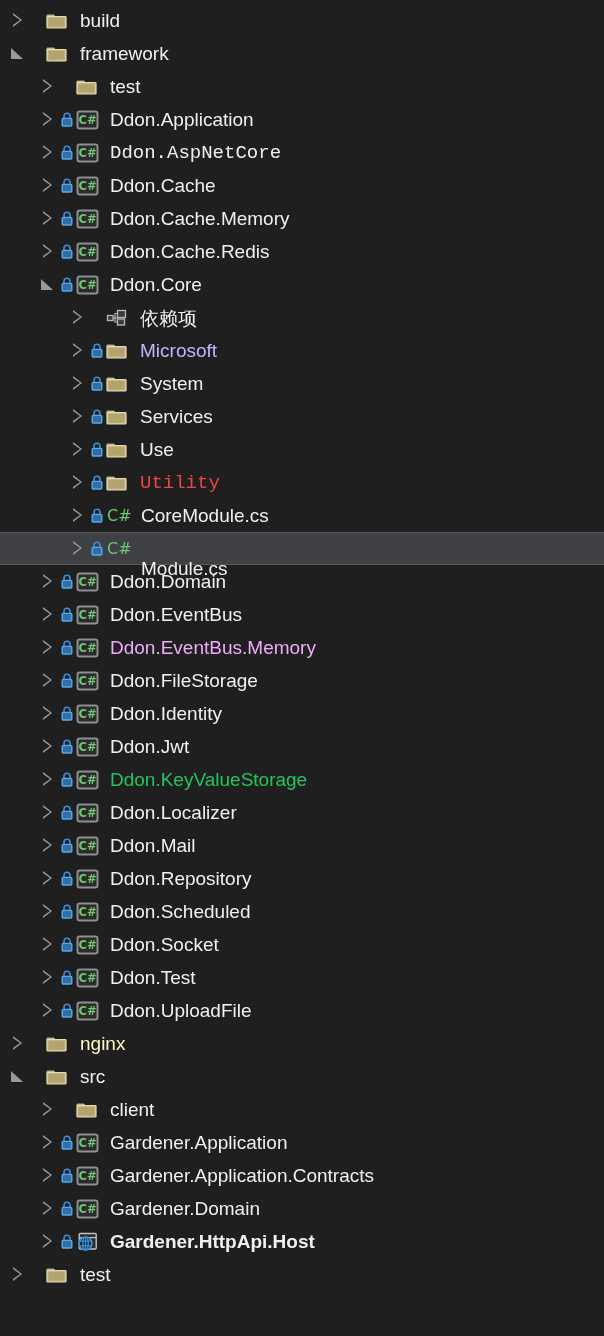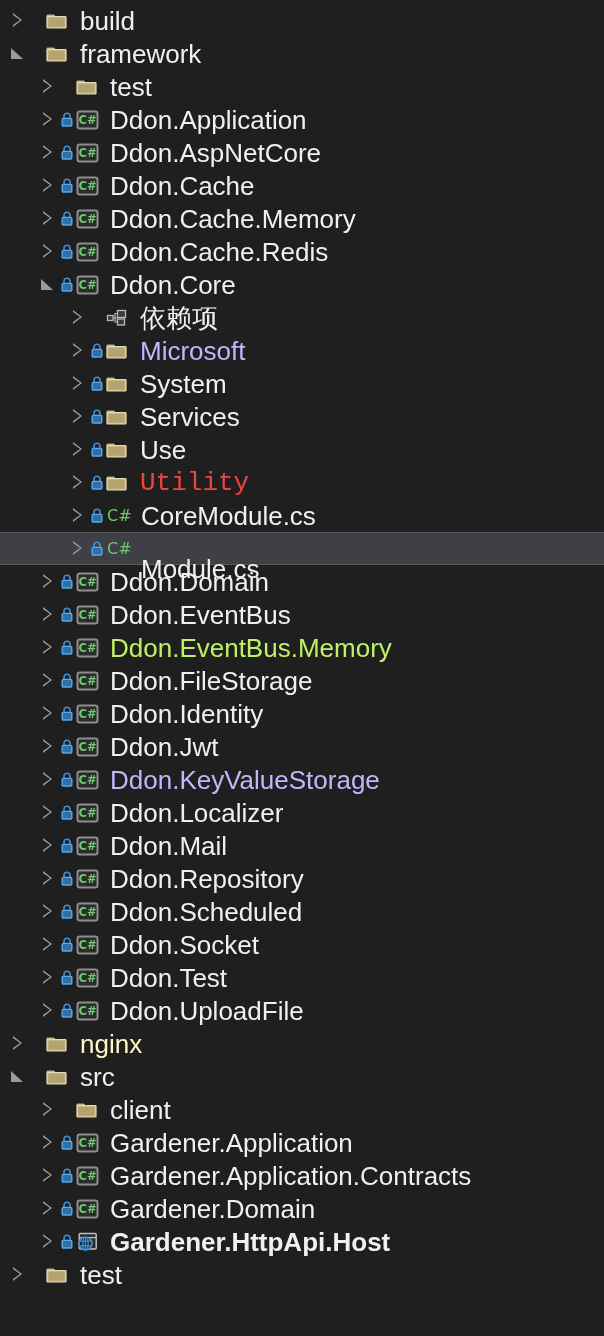--- a/index.html
+++ b/index.html
@@ -101,21 +101,21 @@
     font-family: "DejaVu Sans", sans-serif;
     color: #6fc96f;
     font-size: 16px;
     line-height: 1;
     letter-spacing: 0px;
     padding-left: 1px;
   }
 
   .label {
     color: #f0f0f0;
-    font-size: 26px;
+    font-size: 19px;
     line-height: 22px;
     padding-left: 8px;
     font-family: "Liberation Sans", "DejaVu Sans", sans-serif;
   }
   .label.bold { font-weight: bold; }
   .label.cjk { font-family: "DejaVu Sans", sans-serif; }
 
   .spacer { flex: 0 0 auto; }
 </style>
 </head>
@@ -186,21 +186,21 @@
           <path d="M4 7.5 V5.2 a3 3 0 0 1 6 0 V7.5" fill="none" stroke="#3c8fd8" stroke-width="1.6"></path>
           <rect x="2.2" y="7.4" width="9.6" height="7.6" rx="1" fill="#2f6fa8" stroke="#5aa9e8" stroke-width="1.4"></rect>
         </svg>
       </div>
       <div class="icon">
         <svg width="24" height="20" viewBox="0 0 24 20">
           <rect x="1.5" y="1.5" width="20" height="17" rx="2.2" fill="#2b2b2b" stroke="#8f8f8f" stroke-width="2"></rect>
           <text x="11.5" y="14" text-anchor="middle" font-family="DejaVu Sans, sans-serif" font-size="11.5" font-weight="bold" fill="#6fc96f">C#</text>
         </svg>
       </div>
-      <div class="label" style="color: rgb(240, 240, 240);">Ddon.AspNetCore</div>
+      <div class="label" style="color: rgb(240, 240, 240); font-family: Liberation Mono, monospace;">Ddon.AspNetCore</div>
     </div>
     <div class="row">
       <div class="spacer" style="width: 36px;"></div>
       <div class="arrow collapsed"></div>
       <div class="lock">
         <svg width="14" height="17" viewBox="0 0 14 17">
           <path d="M4 7.5 V5.2 a3 3 0 0 1 6 0 V7.5" fill="none" stroke="#3c8fd8" stroke-width="1.6"></path>
           <rect x="2.2" y="7.4" width="9.6" height="7.6" rx="1" fill="#2f6fa8" stroke="#5aa9e8" stroke-width="1.4"></rect>
         </svg>
       </div>
@@ -433,21 +433,21 @@
           <path d="M4 7.5 V5.2 a3 3 0 0 1 6 0 V7.5" fill="none" stroke="#3c8fd8" stroke-width="1.6"></path>
           <rect x="2.2" y="7.4" width="9.6" height="7.6" rx="1" fill="#2f6fa8" stroke="#5aa9e8" stroke-width="1.4"></rect>
         </svg>
       </div>
       <div class="icon">
         <svg width="24" height="20" viewBox="0 0 24 20">
           <rect x="1.5" y="1.5" width="20" height="17" rx="2.2" fill="#2b2b2b" stroke="#8f8f8f" stroke-width="2"></rect>
           <text x="11.5" y="14" text-anchor="middle" font-family="DejaVu Sans, sans-serif" font-size="11.5" font-weight="bold" fill="#6fc96f">C#</text>
         </svg>
       </div>
-      <div class="label" style="color: #bef264; text-align: right;">Ddon.EventBus.Memory</div>
+      <div class="label" style="color: #f0abfc; text-align: right;">Ddon.EventBus.Memory</div>
     </div>
     <div class="row">
       <div class="spacer" style="width: 36px;"></div>
       <div class="arrow collapsed"></div>
       <div class="lock">
         <svg width="14" height="17" viewBox="0 0 14 17">
           <path d="M4 7.5 V5.2 a3 3 0 0 1 6 0 V7.5" fill="none" stroke="#3c8fd8" stroke-width="1.6"></path>
           <rect x="2.2" y="7.4" width="9.6" height="7.6" rx="1" fill="#2f6fa8" stroke="#5aa9e8" stroke-width="1.4"></rect>
         </svg>
       </div>
@@ -501,21 +501,21 @@
           <path d="M4 7.5 V5.2 a3 3 0 0 1 6 0 V7.5" fill="none" stroke="#3c8fd8" stroke-width="1.6"></path>
           <rect x="2.2" y="7.4" width="9.6" height="7.6" rx="1" fill="#2f6fa8" stroke="#5aa9e8" stroke-width="1.4"></rect>
         </svg>
       </div>
       <div class="icon">
         <svg width="24" height="20" viewBox="0 0 24 20">
           <rect x="1.5" y="1.5" width="20" height="17" rx="2.2" fill="#2b2b2b" stroke="#8f8f8f" stroke-width="2"></rect>
           <text x="11.5" y="14" text-anchor="middle" font-family="DejaVu Sans, sans-serif" font-size="11.5" font-weight="bold" fill="#6fc96f">C#</text>
         </svg>
       </div>
-      <div class="label" style="color: #c4b5fd; text-align: right;">Ddon.KeyValueStorage</div>
+      <div class="label" style="color: #22c55e; text-align: right;">Ddon.KeyValueStorage</div>
     </div>
     <div class="row">
       <div class="spacer" style="width: 36px;"></div>
       <div class="arrow collapsed"></div>
       <div class="lock">
         <svg width="14" height="17" viewBox="0 0 14 17">
           <path d="M4 7.5 V5.2 a3 3 0 0 1 6 0 V7.5" fill="none" stroke="#3c8fd8" stroke-width="1.6"></path>
           <rect x="2.2" y="7.4" width="9.6" height="7.6" rx="1" fill="#2f6fa8" stroke="#5aa9e8" stroke-width="1.4"></rect>
         </svg>
       </div>

